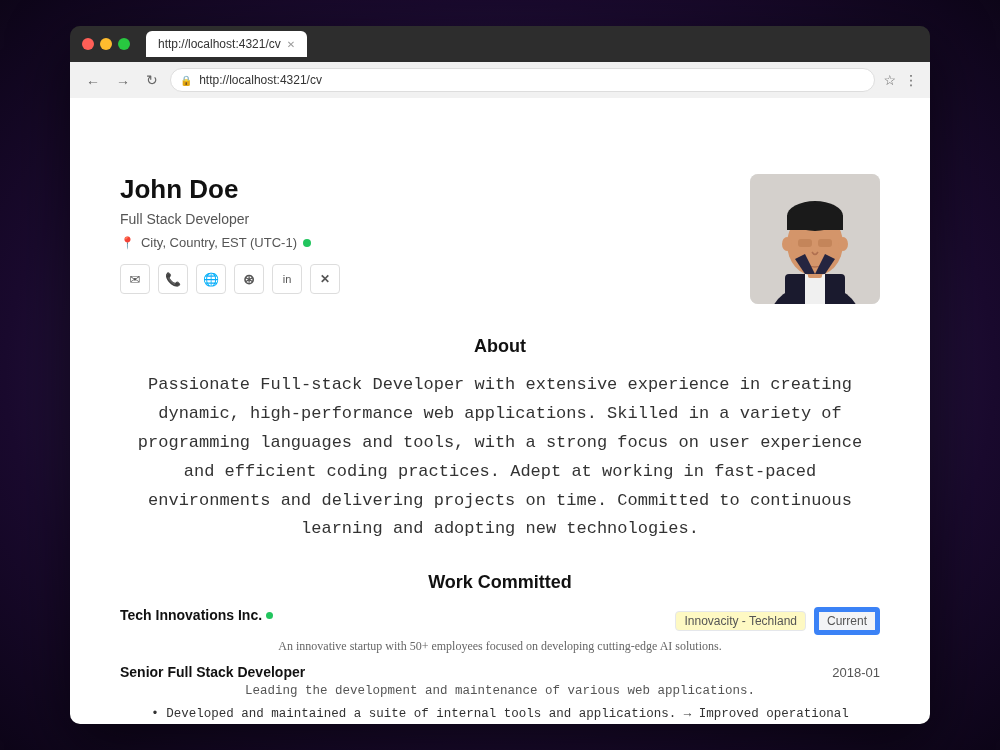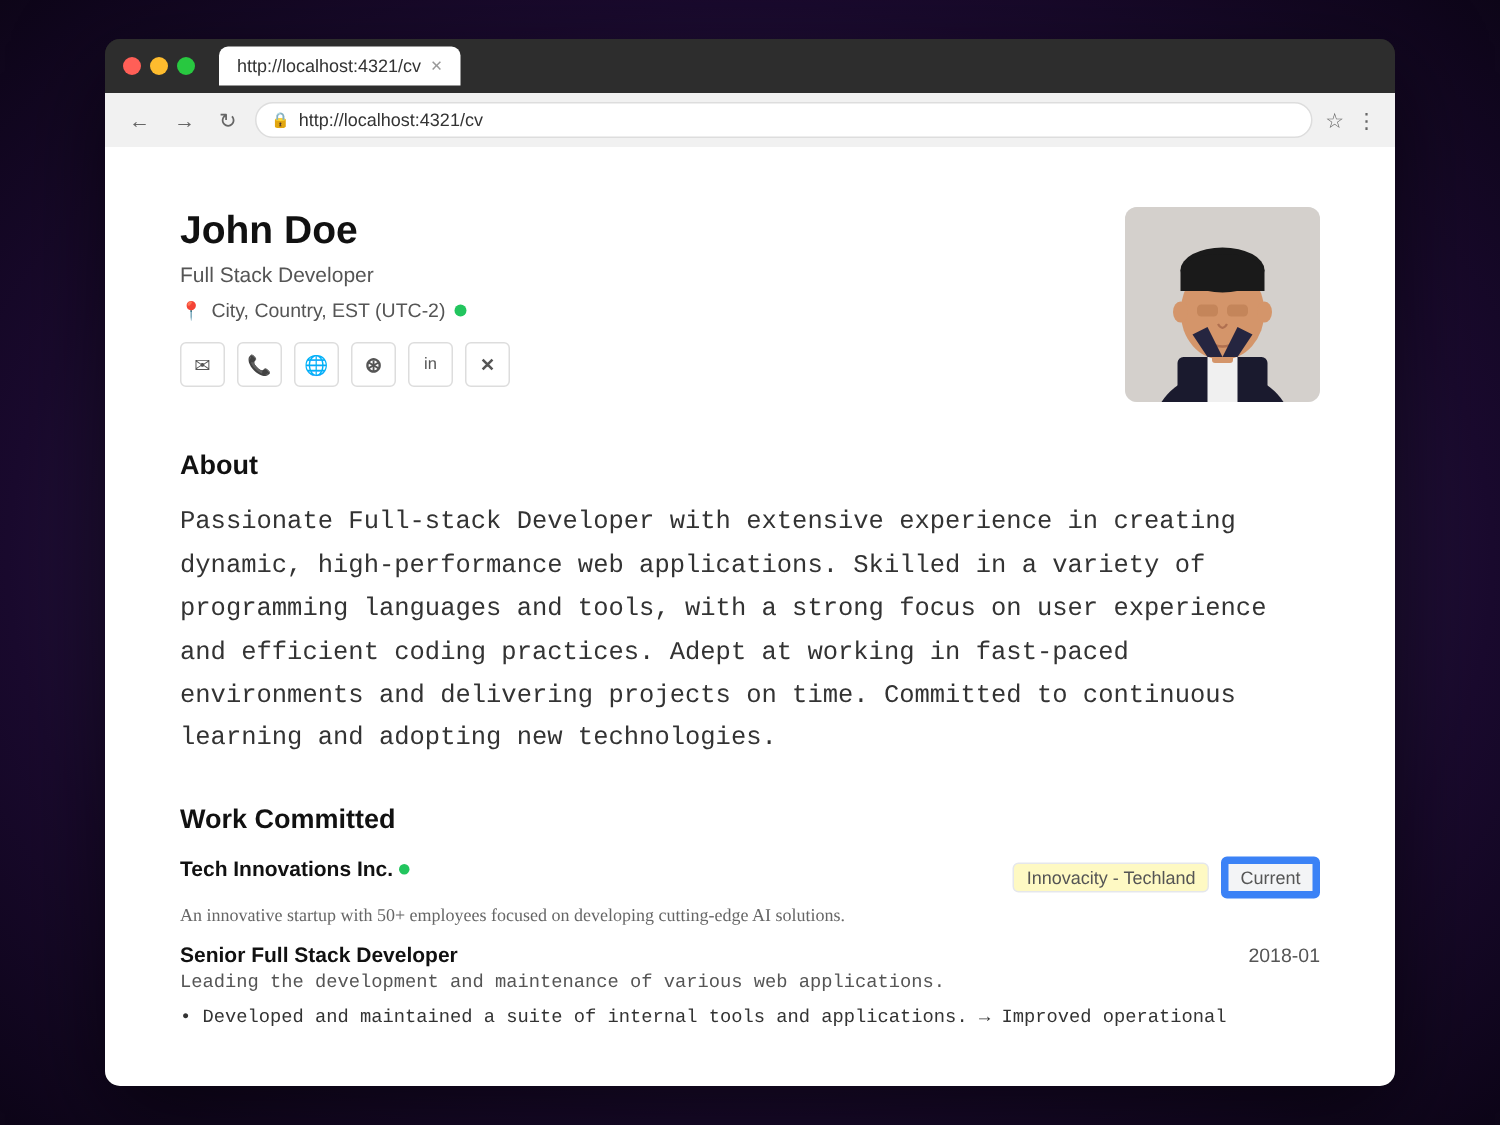--- a/index.html
+++ b/index.html
@@ -131,20 +131,21 @@
       overflow-y: auto;
       padding: 40px 50px;
     }
 
     
     .cv-header {
       display: flex;
       justify-content: space-between;
       align-items: flex-start;
       margin-bottom: 32px;
+      margin-top: 36px;
     }
 
     .cv-header-info {}
 
     .cv-name {
       font-size: 26px;
       font-weight: 700;
       color: #111;
       margin-bottom: 6px;
     }
@@ -203,20 +204,21 @@
       flex-shrink: 0;
     }
 
     .avatar-svg {
       width: 100%;
       height: 100%;
     }
 
     .cv-section {
       margin-bottom: 28px;
+      text-align: center;
     }
 
     .cv-section-title {
       font-size: 18px;
       font-weight: 700;
       color: #111;
       margin-bottom: 14px;
     }
 
     .cv-about-text {
@@ -347,21 +349,21 @@
   </div>
 
   <div class="browser-content">
 
     <div class="cv-header">
       <div class="cv-header-info">
         <div class="cv-name">John Doe</div>
         <div class="cv-title">Full Stack Developer</div>
         <div class="cv-location">
           <span style="font-size:12px;">📍</span>
-          <span>City, Country, EST (UTC-2)</span>
+          <span>City, Country, EST (UTC-1)</span>
           <span class="location-dot"></span>
         </div>
         <div class="cv-social-links">
           <div class="social-btn">
             <span>✉</span>
           </div>
           <div class="social-btn">
             <span>📞</span>
           </div>
           <div class="social-btn">

